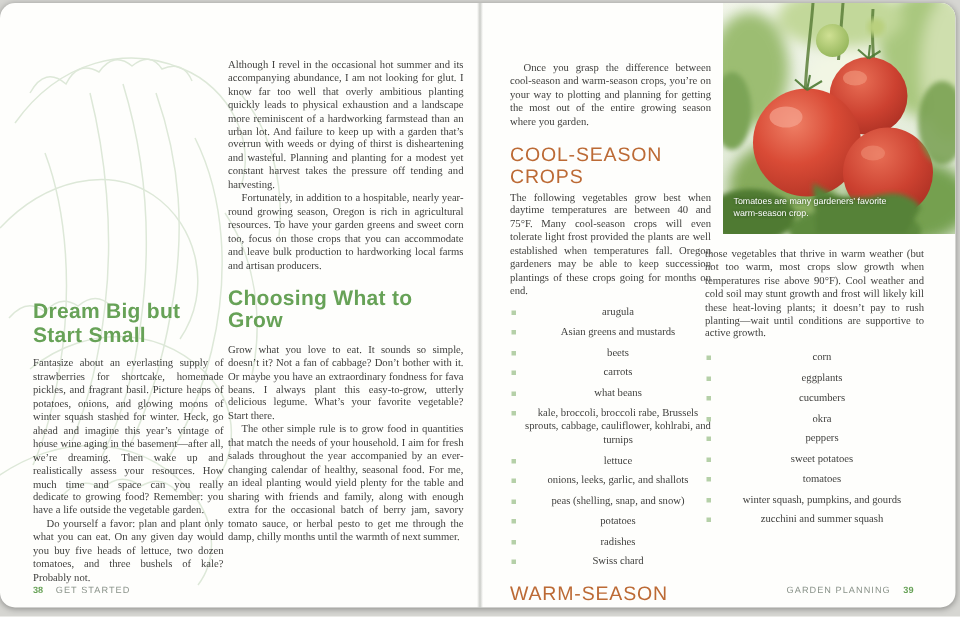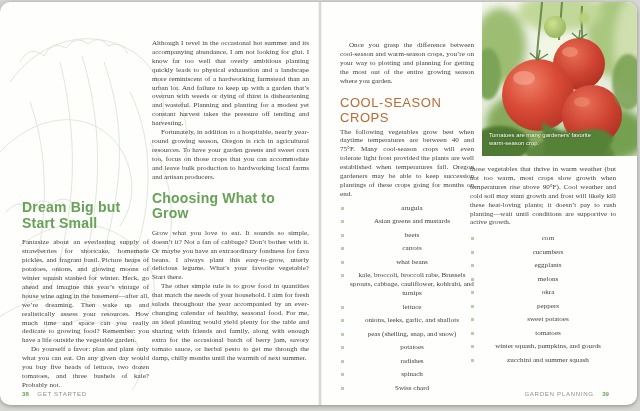--- a/index.html
+++ b/index.html
@@ -189,34 +189,32 @@
         <li>Asian greens and mustards</li>
         <li>beets</li>
         <li>carrots</li>
         <li>what beans</li>
         <li>kale, broccoli, broccoli rabe, Brussels sprouts, cabbage, cauliflower, kohlrabi, and turnips</li>
         <li>lettuce</li>
         <li>onions, leeks, garlic, and shallots</li>
         <li>peas (shelling, snap, and snow)</li>
         <li>potatoes</li>
         <li>radishes</li>
-        <li>spinach</li>
         <li>Swiss chard</li>
       </ul>
       <h3 class="h-orange">WARM-SEASON CROPS</h3>
       <p class="body-text">With the arrival of long, sunny, hot summer days, the focus shifts to warm-season crops,</p>
     </div>
 
     <div class="rcol2">
       <p class="body-text">those vegetables that thrive in warm weather (but not too warm, most crops slow growth when temperatures rise above 90°F). Cool weather and cold soil may stunt growth and frost will likely kill these heat-loving plants; it doesn’t pay to rush planting—wait until conditions are supportive to active growth.</p>
       <ul class="crop-list" style="margin-top:7px;">
         <li>corn</li>
+        <li>eggplants</li>
         <li>cucumbers</li>
-        <li>eggplants</li>
-        <li>melons</li>
         <li>okra</li>
         <li>peppers</li>
         <li>sweet potatoes</li>
         <li>tomatoes</li>
         <li>winter squash, pumpkins, and gourds</li>
         <li>zucchini and summer squash</li>
       </ul>
     </div>
 
     <div class="footer footer-right">

